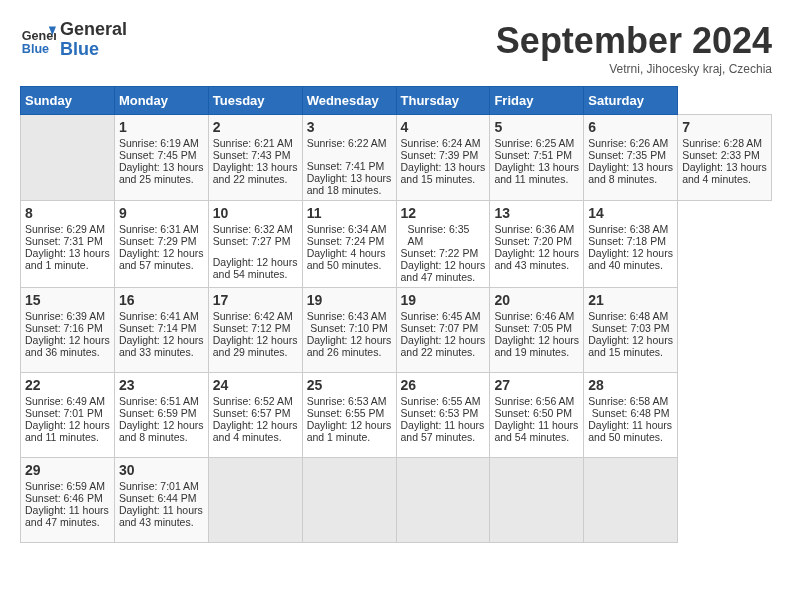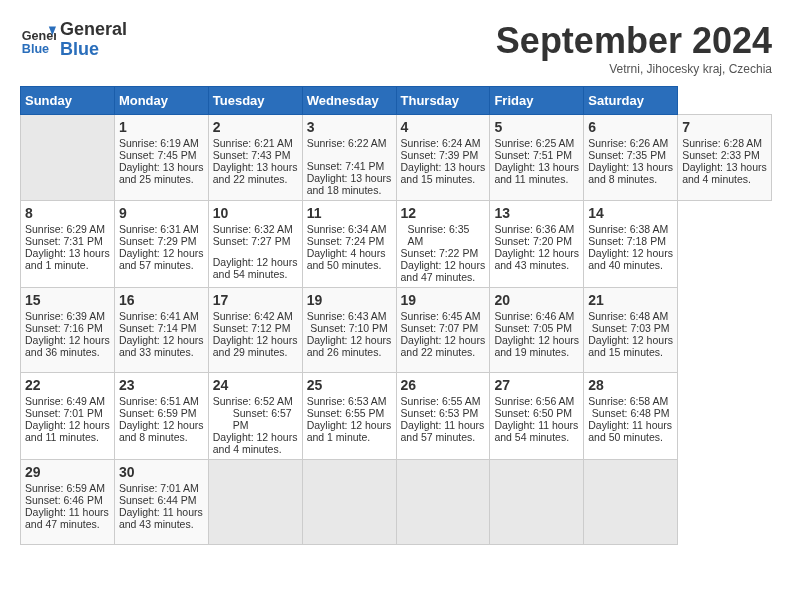--- a/index.html
+++ b/index.html
@@ -254,21 +254,21 @@
         </td>
         <td>
           <span class="day-num">23</span>
           <span style="display: block;">Sunrise: 6:51 AM</span>
           <span style="display: block;">Sunset: 6:59 PM</span>
           <span style="display: block;">Daylight: 12 hours and 8 minutes.</span>
         </td>
         <td>
           <span class="day-num">24</span>
           <span style="display: block;">Sunrise: 6:52 AM</span>
-          <span style="display: block; margin-left: 20px;">Sunset: 6:57 PM</span>
+          <span style="display: block;">Sunset: 6:57 PM</span>
           <span style="display: block;">Daylight: 12 hours and 4 minutes.</span>
         </td>
         <td>
           <span class="day-num">25</span>
           <span style="display: block;">Sunrise: 6:53 AM</span>
           <span style="display: block;">Sunset: 6:55 PM</span>
           <span style="display: block;">Daylight: 12 hours and 1 minute.</span>
         </td>
         <td>
           <span class="day-num">26</span>

